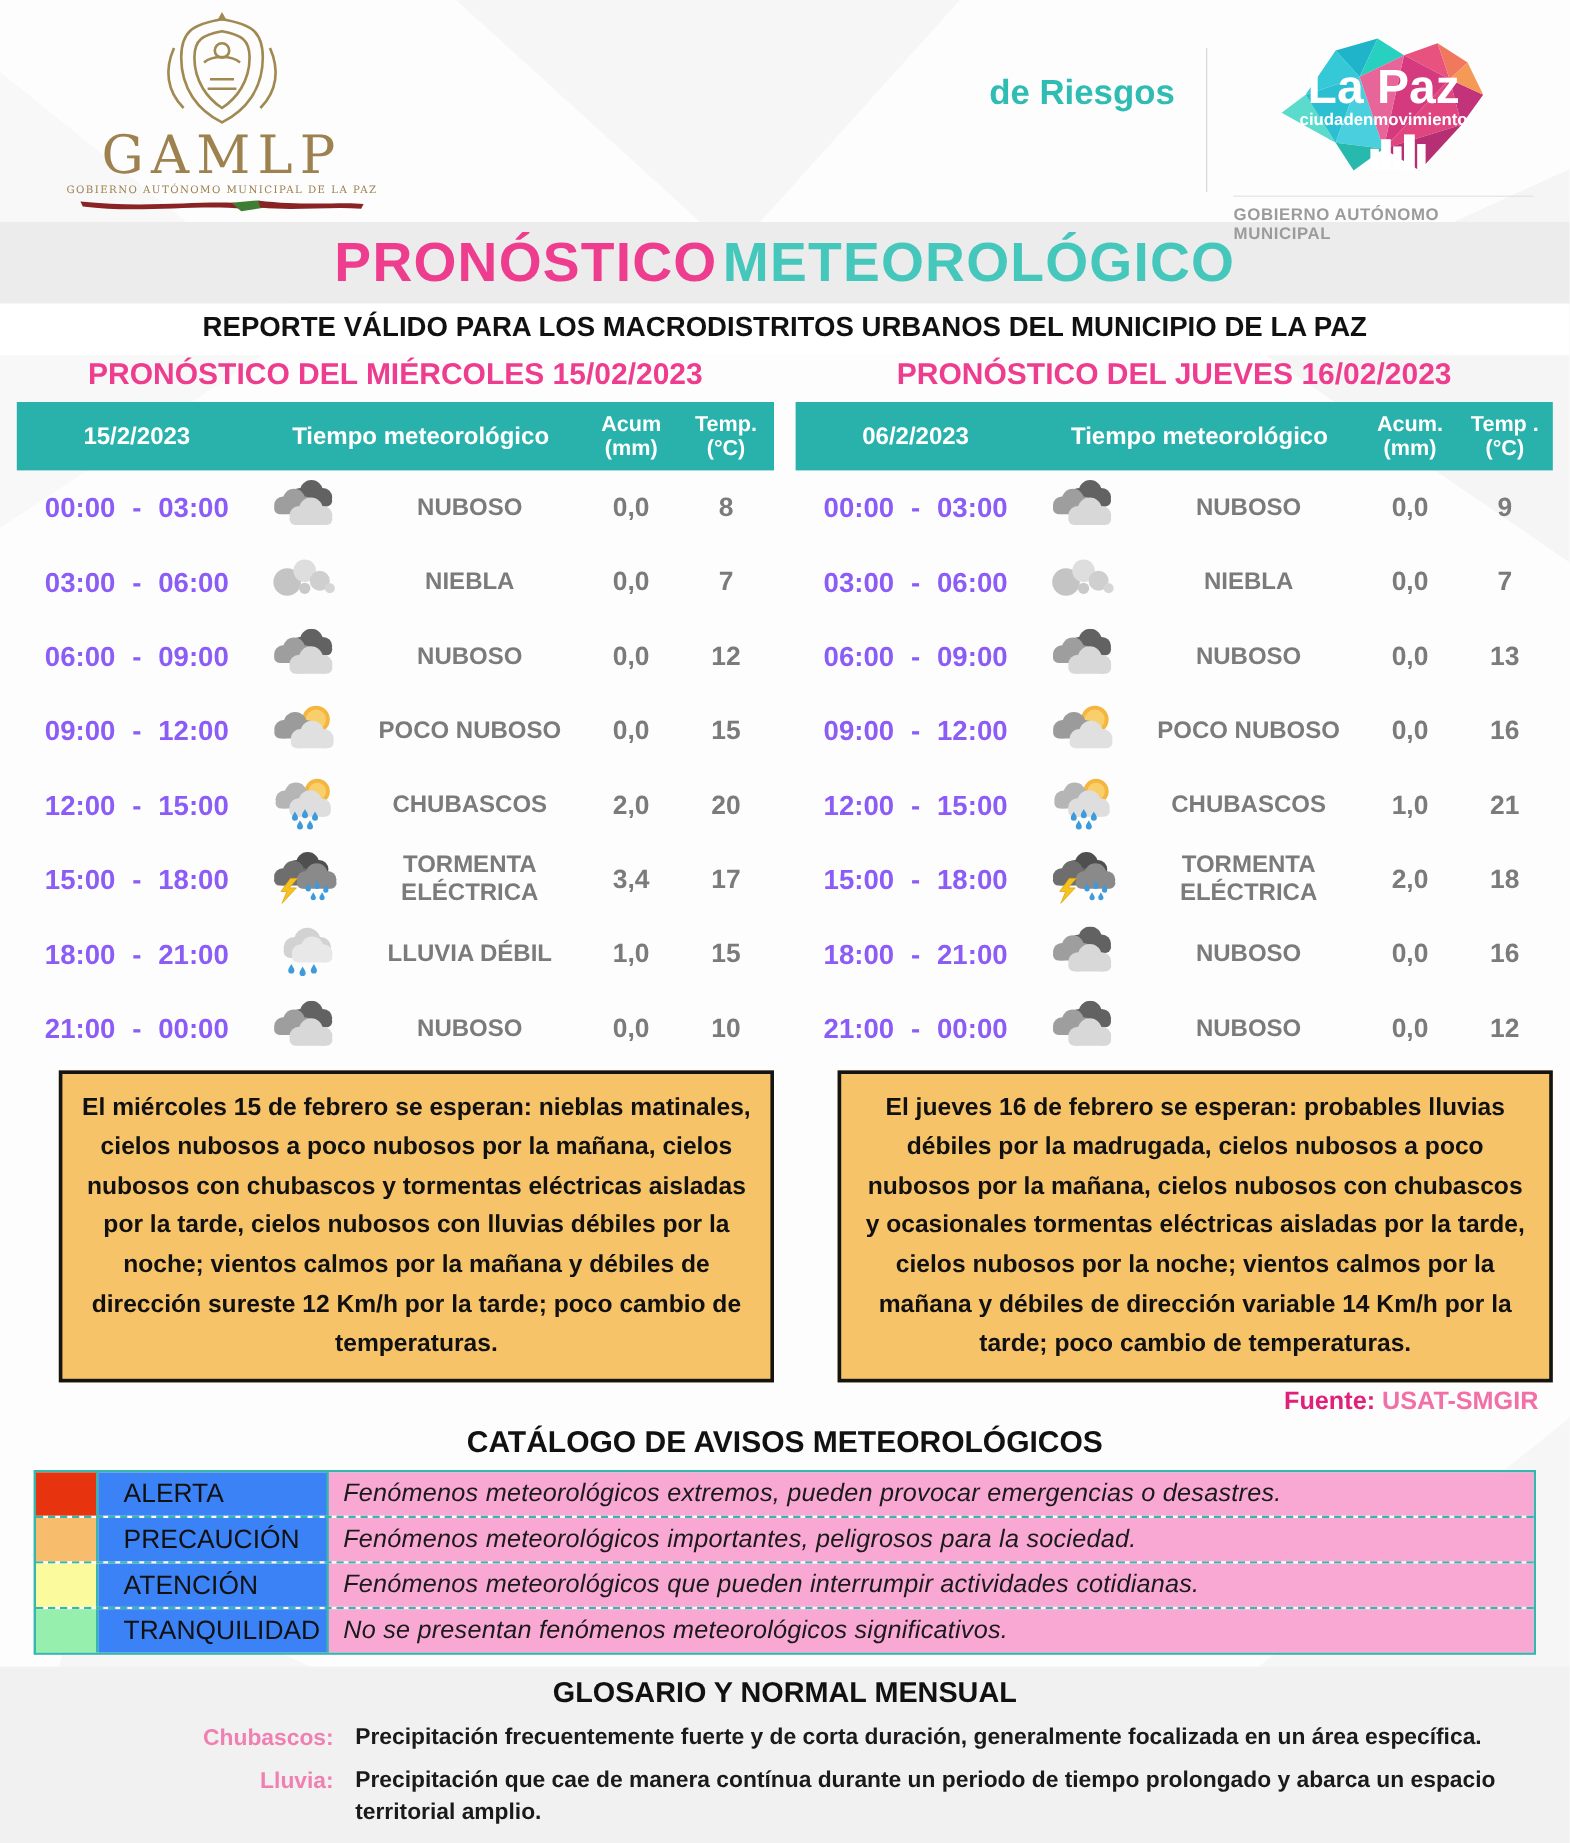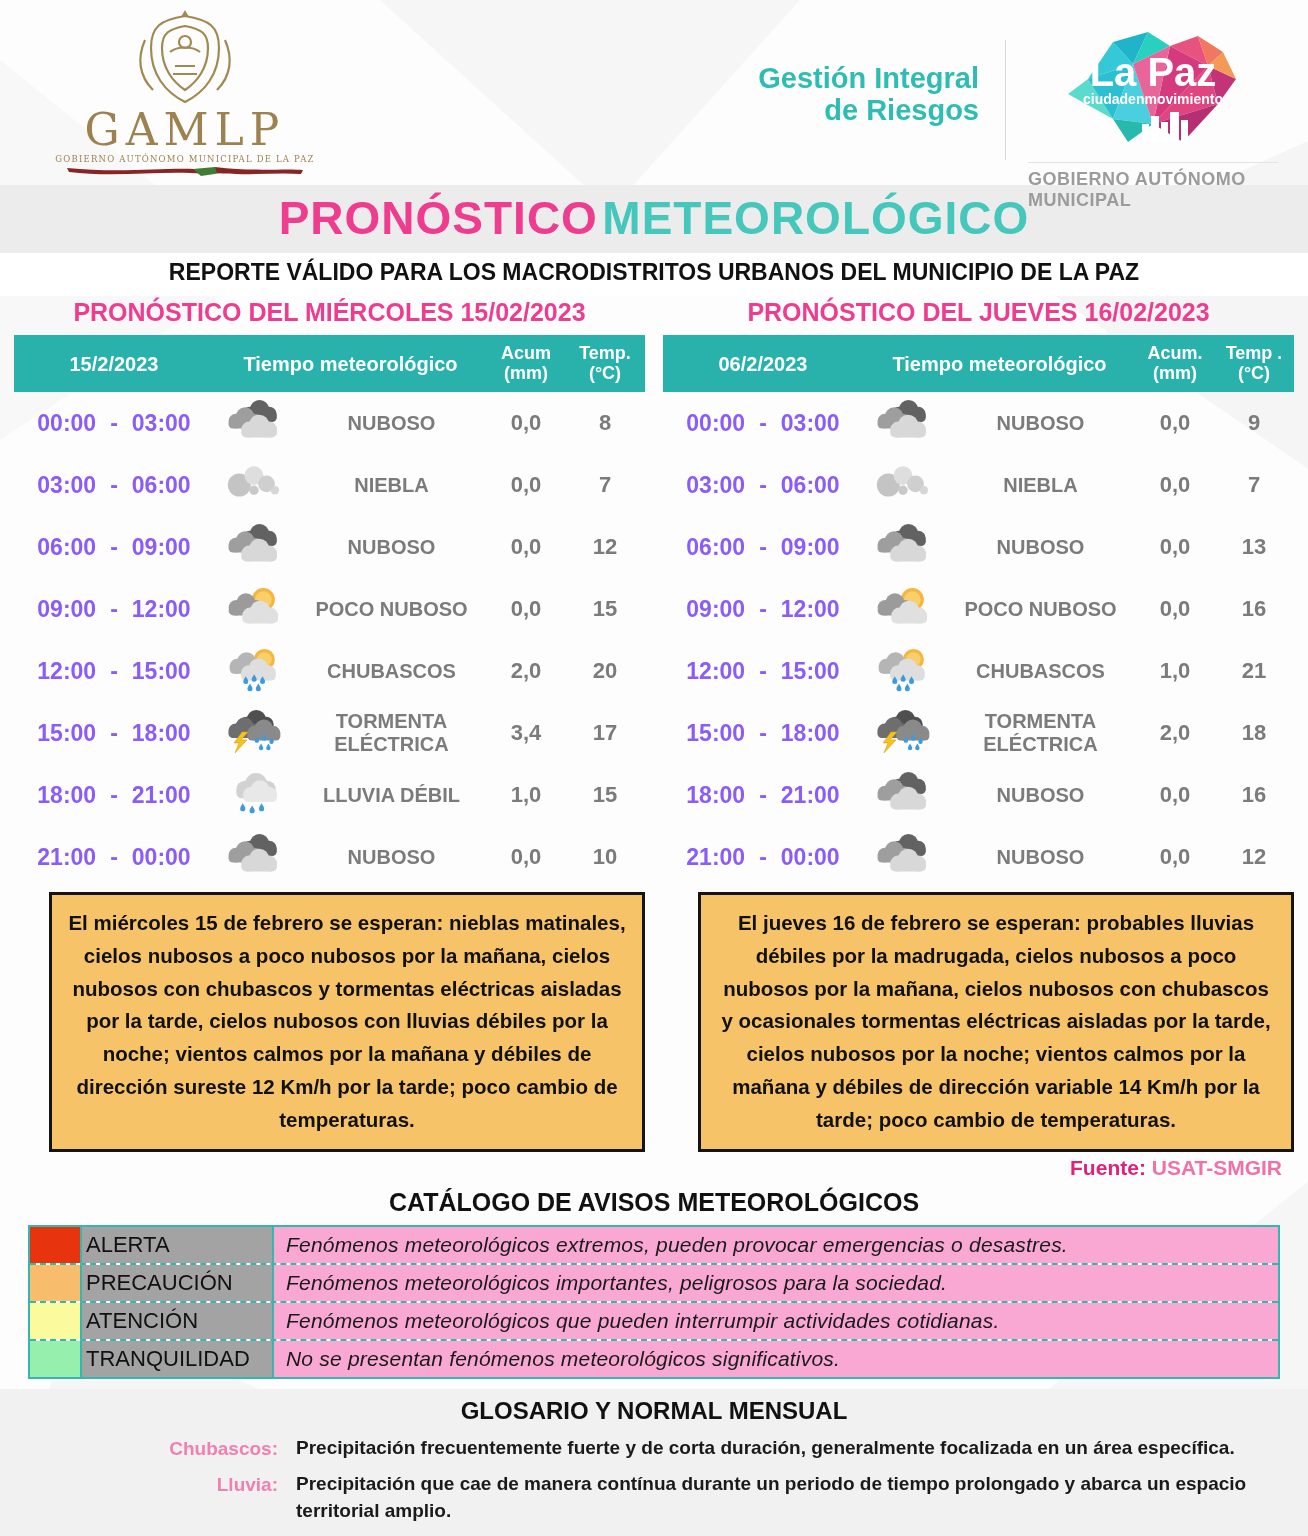--- a/index.html
+++ b/index.html
@@ -22,21 +22,21 @@
   .gamlp { width:260px; text-align:center; }
   .gamlp-crest { display:block; margin:0 auto; }
   .gamlp-word { font-family:"DejaVu Serif", serif; font-size:44px; color:#9d8250; letter-spacing:6px; line-height:1; margin-top:-2px; }
   .gamlp-cap { font-family:"DejaVu Serif", serif; font-size:8.5px; color:#9d8250; letter-spacing:1.2px; margin-top:2px; }
   .header-spacer { flex:1; }
   .secretaria { text-align:right; padding-top:52px; line-height:1.12; }
   .secretaria .l1 { color:#8f8f8f; font-size:27px; font-weight:400; }
   .secretaria .l2, .secretaria .l3 { color:#2fbdb3; font-size:29px; font-weight:700; }
   .header-divider { width:1px; background:#d8d8d8; height:120px; margin:30px 22px 0 26px; }
   .lapaz { width:250px; text-align:center; padding-top:14px; }
-  .lapaz-caption { font-size:18px; font-weight:700; color:#9b9b9b; letter-spacing:0.5px; text-align:left; margin-top:4px; border-top:1px solid #e3e3e3; padding-top:6px; }
+  .lapaz-caption { font-size:14px; font-weight:700; color:#9b9b9b; letter-spacing:0.5px; text-align:left; margin-top:4px; border-top:1px solid #e3e3e3; padding-top:6px; }
 
   
   .title-band { background:#ececec; text-align:center; padding:6px 0 8px; }
   .title-band .big { font-size:46px; font-weight:800; letter-spacing:1px; }
   .title-pink { color:#ee3d8f; }
   .title-teal { color:#45c7bc; }
   .subtitle { text-align:center; font-size:23px; font-weight:700; color:#111; padding:6px 0 10px; background:#fff; }
 
   
   .forecast-grid { display:grid; grid-template-columns:1fr 1fr; column-gap:18px; padding:0 14px; }
@@ -59,21 +59,21 @@
   .fuente-line { text-align:right; padding:4px 26px 2px 0; font-size:21px; font-weight:700; }
   .fuente-label { color:#e02079; }
   .fuente-value { color:#f170a8; font-weight:700; }
 
   
   .catalog-title { text-align:center; font-size:25px; font-weight:700; color:#111; padding:6px 0 8px; }
   .catalog { margin:0 28px; border:2.5px solid #35b6af; }
   .cat-row { display:grid; grid-template-columns:52px 192px 1fr; }
   .cat-row + .cat-row { border-top:2px dashed #35b6af; }
   .cat-swatch { border-right:2px solid #35b6af; }
-  .cat-level { border-right:2px solid #35b6af; background:#a3a3a3; display:flex; align-items:center; padding:5px 4px; font-size:22px; color:#111; }
+  .cat-level { border-right:2px solid #35b6af; background:#3b82f6; display:flex; align-items:center; padding:5px 21px; font-size:22px; color:#111; }
   .cat-desc { background:#f9a8d4; display:flex; align-items:center; padding:5px 12px; font-size:21px; font-style:italic; color:#1a1a1a; letter-spacing:0.2px; }
 
   
   .glossary { margin-top:10px; background:#f1f1f1; padding:8px 28px 26px; }
   .glossary-title { text-align:center; font-size:24px; font-weight:700; color:#111; padding-bottom:10px; }
   .gl-row { display:grid; grid-template-columns:250px 1fr; column-gap:18px; margin-bottom:10px; }
   .gl-term { text-align:right; color:#f07fb2; font-weight:700; font-size:19px; line-height:1.3; padding-top:2px; }
   .gl-def { color:#1a1a1a; font-weight:700; font-size:19px; line-height:1.4; }
 </style>
 </head>
@@ -108,21 +108,20 @@
       <svg width="240" height="14" viewBox="0 0 240 14">
         <path d="M2 4 C60 10 110 2 140 6 L138 10 C100 6 50 14 4 8 Z" fill="#8a2424"></path>
         <path d="M128 5 l22 -2 l6 6 l-20 3 Z" fill="#3f7d35"></path>
         <path d="M150 3 C190 8 220 4 238 6 L236 10 C210 8 180 12 152 9 Z" fill="#8a2424"></path>
       </svg>
     </div>
 
     <div class="header-spacer"></div>
 
     <div class="secretaria">
-      <div class="l2">Gestión Integral</div>
       <div class="l3">de Riesgos</div>
     </div>
 
     <div class="header-divider"></div>
 
     <div class="lapaz">
       <svg width="190" height="130" viewBox="0 0 190 130">
         <g>
           <polygon points="30,55 55,18 75,40" fill="#35c9d8"></polygon>
           <polygon points="55,18 90,8 75,40" fill="#1fb4c9"></polygon>

